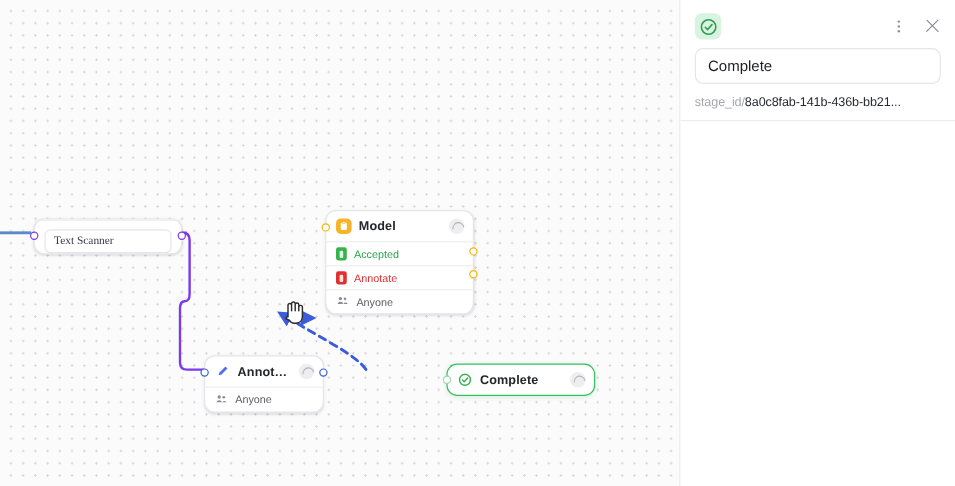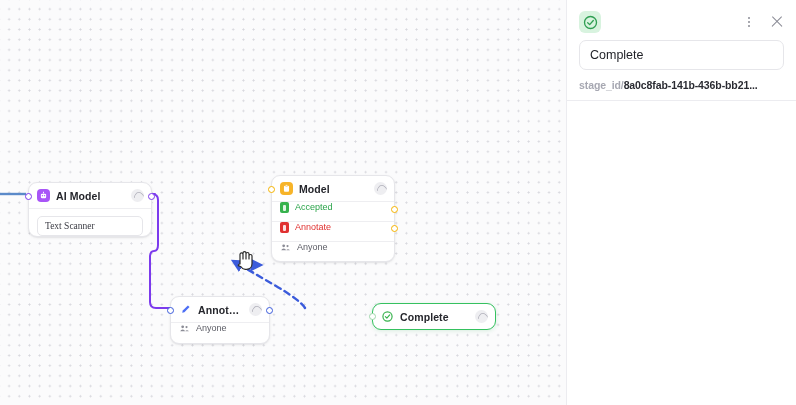--- a/index.html
+++ b/index.html
@@ -81,21 +81,21 @@
     display: flex; align-items: center; padding: 0 7px;
     font-size: 9.5px; color: #3a3b43; background: #fff; font-family: Liberation Serif, serif;
   }
   .tag-row {
     display: flex; align-items: center; gap: 5px;
     margin: 7px 8px 8px 8px; font-size: 9px; color: #40414a;
   }
 
   
   .rrow {
-    display: flex; gap: 6px;
+    display: flex; align-items: center; gap: 6px;
     height: 19px; padding: 0 8px; font-size: 9px;
   }
   .rrow.accepted { color: #2aa34a; }
   .rrow.rejected { color: #e03131; }
   .rrow.anyone   { color: #5c5d66; }
   .sq { width: 9px; height: 11px; border-radius: 2px; flex: 0 0 auto; position: relative; }
   .sq.green { background: #37b24d; }
   .sq.red   { background: #e03131; }
   .sq::after {
     content: ""; position: absolute; left: 3px; top: 2.5px;
@@ -136,22 +136,22 @@
   #name-input {
     width: 100%; height: 30px;
     border: 1px solid #e6e6ea; border-radius: 7px;
     padding: 0 10px; font-size: 12.5px; color: #1f2026;
     font-family: "Liberation Sans", sans-serif; background: #fff; outline: none;
   }
   #stage-id {
     margin-top: 9px; font-size: 10.5px; letter-spacing: -.1px;
     white-space: nowrap; overflow: hidden;
   }
-  #stage-id .k { color: #a7a8b2; font-weight: 700; }
-  #stage-id .v { color: #2a2b32; font-weight: 700; }
+  #stage-id .k { color: #a7a8b2; font-weight: 400; }
+  #stage-id .v { color: #2a2b32; font-weight: 400; }
   #panel-div { margin-top: 9px; height: 1px; background: #ececf0;
                margin-left: -12px; margin-right: -12px; }
 </style>
 </head>
 <body>
 
 <div id="app">
 
   <div id="canvas">
 
@@ -168,32 +168,20 @@
                Q 150 251 150 257 V 302 Q 150 308 156 308 H 170" stroke="#7c3aed" stroke-width="2" fill="none" stroke-linecap="round" stroke-linejoin="round"></path>
 
       <path d="M 305 308 Q 300 300 276 286 Q 252 272 240 265" stroke="#3b5bdb" stroke-width="2.4" fill="none" stroke-dasharray="6 4.5" stroke-linecap="round" marker-end="url(#arrow-blue)"></path>
       <path d="M 240 265 L 253 265" stroke="#3b5bdb" stroke-width="2.4" fill="none" stroke-dasharray="6 4.5" marker-end="url(#arrow-blue)"></path>
     </svg>
 
     <div class="node" style="left:28px; top:182px; width:124px;">
       <div class="port" style="left:-4px; top:9.5px;"></div>
       <div class="port" style="right:-4px; top:9.5px;"></div>
 
-      <div class="node-head">
-        <span class="badge-ico ico-ai">
-          <svg width="9" height="9" viewBox="0 0 12 12">
-            <rect x="2.5" y="3.5" width="7" height="6" rx="1.6" fill="#fff"></rect>
-            <rect x="5.4" y="1" width="1.2" height="2.2" fill="#fff"></rect>
-            <circle cx="4.6" cy="6.2" r="0.9" fill="#a855f7"></circle>
-            <circle cx="7.4" cy="6.2" r="0.9" fill="#a855f7"></circle>
-          </svg>
-        </span>
-        <span class="title">AI Model</span>
-        <span class="spinner"></span>
-      </div>
 
       <div class="node-body">
         <div class="field-box">Text Scanner</div>
       </div>
     </div>
 
     <div class="node" style="left:271px; top:175px; width:124px;">
       <div class="port yellow" style="left:-4px; top:9.5px;"></div>
       <div class="port yellow" style="right:-4px; top:30px;"></div>
       <div class="port yellow" style="right:-4px; top:49px;"></div>

